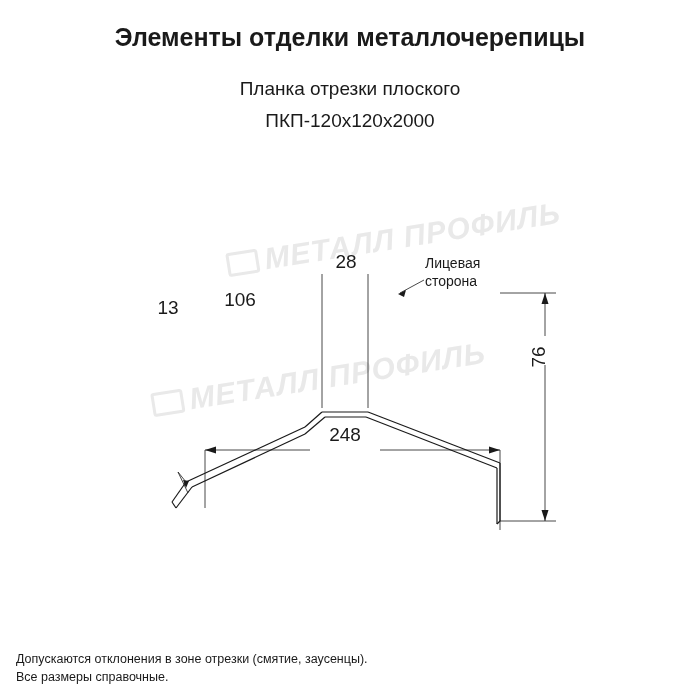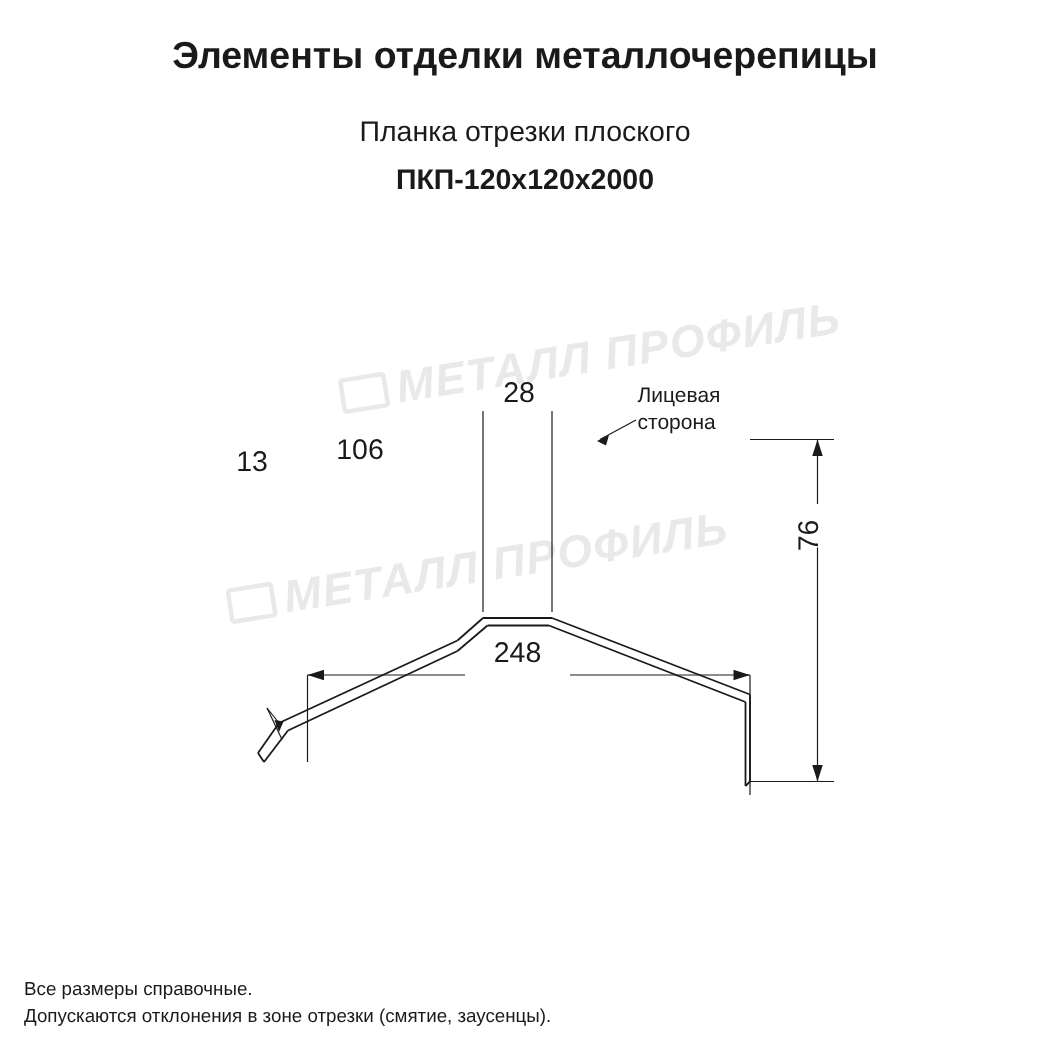--- a/index.html
+++ b/index.html
@@ -34,21 +34,21 @@
     line-height: 30px;
   }
   .sub-title {
     font-size: 19px;
     font-weight: normal;
     margin-top: 24px;
     line-height: 26px;
   }
   .code-title {
     font-size: 19px;
-    font-weight: bold;
+    font-weight: normal;
     margin-top: 6px;
     line-height: 26px;
   }
   .drawing {
     position: absolute;
     top: 150px;
     left: 0;
     width: 700px;
     height: 420px;
   }
@@ -191,17 +191,17 @@
         <path d="M 380 300 L 500 300"></path>
       </g>
       <path d="M 205 300 L 216 296.5 L 216 303.5 Z" fill="#1a1a1a" stroke="none"></path>
       <path d="M 500 300 L 489 296.5 L 489 303.5 Z" fill="#1a1a1a" stroke="none"></path>
       <text class="dim-num" x="345" y="291" text-anchor="middle">248</text>
 
     </svg>
   </div>
 
   <div class="footer">
+    <div>Допускаются отклонения в зоне отрезки (смятие, заусенцы).</div>
     <div>Все размеры справочные.</div>
-    <div>Допускаются отклонения в зоне отрезки (смятие, заусенцы).</div>
   </div>
 
 </div>
 
 </body></html>

